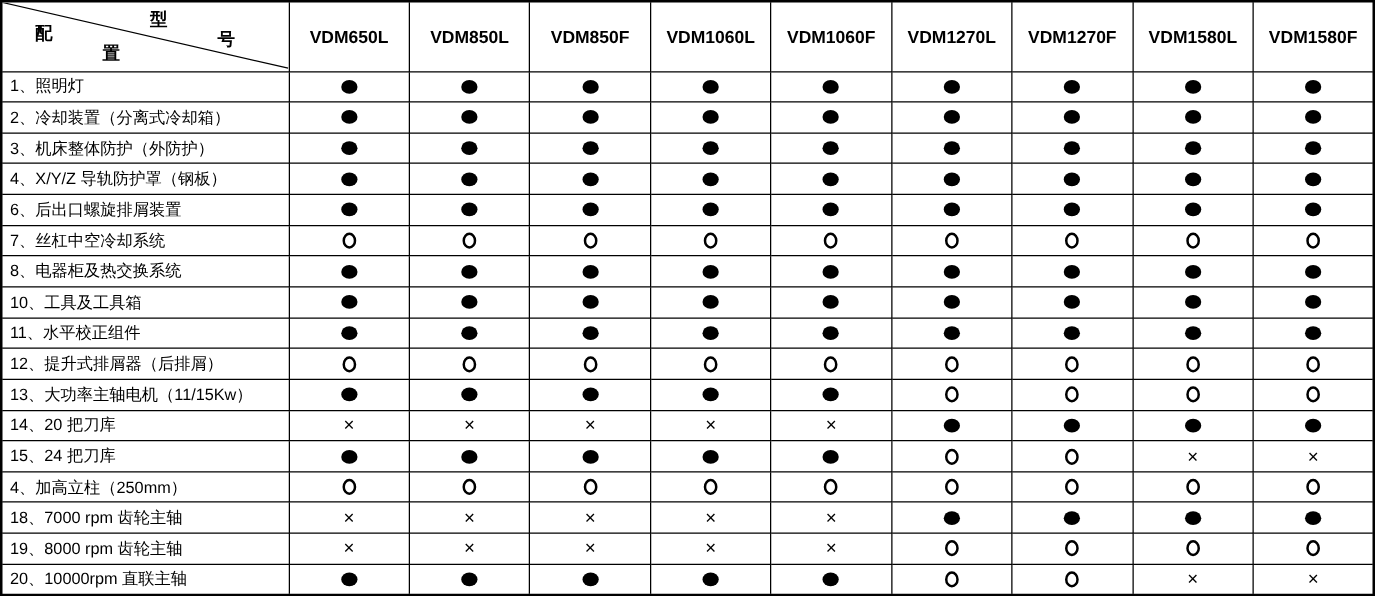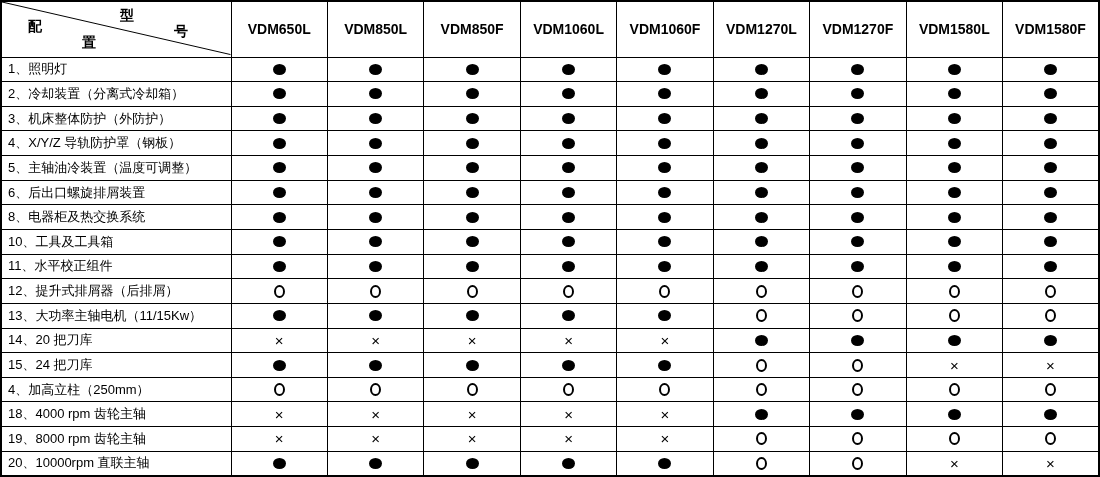--- a/index.html
+++ b/index.html
@@ -158,44 +158,44 @@
         <td class="sym-cell"><span class="sym filled"></span></td>
         <td class="sym-cell"><span class="sym filled"></span></td>
         <td class="sym-cell"><span class="sym filled"></span></td>
         <td class="sym-cell"><span class="sym filled"></span></td>
         <td class="sym-cell"><span class="sym filled"></span></td>
         <td class="sym-cell"><span class="sym filled"></span></td>
         <td class="sym-cell"><span class="sym filled"></span></td>
         <td class="sym-cell"><span class="sym filled"></span></td>
       </tr>
       <tr>
-        <th class="row-label">5、主轴油冷装置（温度可调整）</th>
-        <td class="sym-cell"><span class="sym filled"></span></td>
-        <td class="sym-cell"><span class="sym filled"></span></td>
-        <td class="sym-cell"><span class="sym filled"></span></td>
-        <td class="sym-cell"><span class="sym filled"></span></td>
-        <td class="sym-cell"><span class="sym filled"></span></td>
-        <td class="sym-cell"><span class="sym filled"></span></td>
-        <td class="sym-cell"><span class="sym filled"></span></td>
-        <td class="sym-cell"><span class="sym filled"></span></td>
-        <td class="sym-cell"><span class="sym filled"></span></td>
-      </tr>
-      <tr>
         <th class="row-label">6、后出口螺旋排屑装置</th>
         <td class="sym-cell"><span class="sym filled"></span></td>
         <td class="sym-cell"><span class="sym filled"></span></td>
         <td class="sym-cell"><span class="sym filled"></span></td>
         <td class="sym-cell"><span class="sym filled"></span></td>
         <td class="sym-cell"><span class="sym filled"></span></td>
         <td class="sym-cell"><span class="sym filled"></span></td>
         <td class="sym-cell"><span class="sym filled"></span></td>
         <td class="sym-cell"><span class="sym filled"></span></td>
         <td class="sym-cell"><span class="sym filled"></span></td>
       </tr>
       <tr>
+        <th class="row-label">7、丝杠中空冷却系统</th>
+        <td class="sym-cell"><span class="sym open"></span></td>
+        <td class="sym-cell"><span class="sym open"></span></td>
+        <td class="sym-cell"><span class="sym open"></span></td>
+        <td class="sym-cell"><span class="sym open"></span></td>
+        <td class="sym-cell"><span class="sym open"></span></td>
+        <td class="sym-cell"><span class="sym open"></span></td>
+        <td class="sym-cell"><span class="sym open"></span></td>
+        <td class="sym-cell"><span class="sym open"></span></td>
+        <td class="sym-cell"><span class="sym open"></span></td>
+      </tr>
+      <tr>
         <th class="row-label">8、电器柜及热交换系统</th>
         <td class="sym-cell"><span class="sym filled"></span></td>
         <td class="sym-cell"><span class="sym filled"></span></td>
         <td class="sym-cell"><span class="sym filled"></span></td>
         <td class="sym-cell"><span class="sym filled"></span></td>
         <td class="sym-cell"><span class="sym filled"></span></td>
         <td class="sym-cell"><span class="sym filled"></span></td>
         <td class="sym-cell"><span class="sym filled"></span></td>
         <td class="sym-cell"><span class="sym filled"></span></td>
         <td class="sym-cell"><span class="sym filled"></span></td>
@@ -278,21 +278,21 @@
         <td class="sym-cell"><span class="sym open"></span></td>
         <td class="sym-cell"><span class="sym open"></span></td>
         <td class="sym-cell"><span class="sym open"></span></td>
         <td class="sym-cell"><span class="sym open"></span></td>
         <td class="sym-cell"><span class="sym open"></span></td>
         <td class="sym-cell"><span class="sym open"></span></td>
         <td class="sym-cell"><span class="sym open"></span></td>
         <td class="sym-cell"><span class="sym open"></span></td>
       </tr>
       <tr>
-        <th class="row-label">18、4000 rpm 齿轮主轴</th>
+        <th class="row-label">18、7000 rpm 齿轮主轴</th>
         <td class="sym-cell"><span class="sym cross">×</span></td>
         <td class="sym-cell"><span class="sym cross">×</span></td>
         <td class="sym-cell"><span class="sym cross">×</span></td>
         <td class="sym-cell"><span class="sym cross">×</span></td>
         <td class="sym-cell"><span class="sym cross">×</span></td>
         <td class="sym-cell"><span class="sym filled"></span></td>
         <td class="sym-cell"><span class="sym filled"></span></td>
         <td class="sym-cell"><span class="sym filled"></span></td>
         <td class="sym-cell"><span class="sym filled"></span></td>
       </tr>

